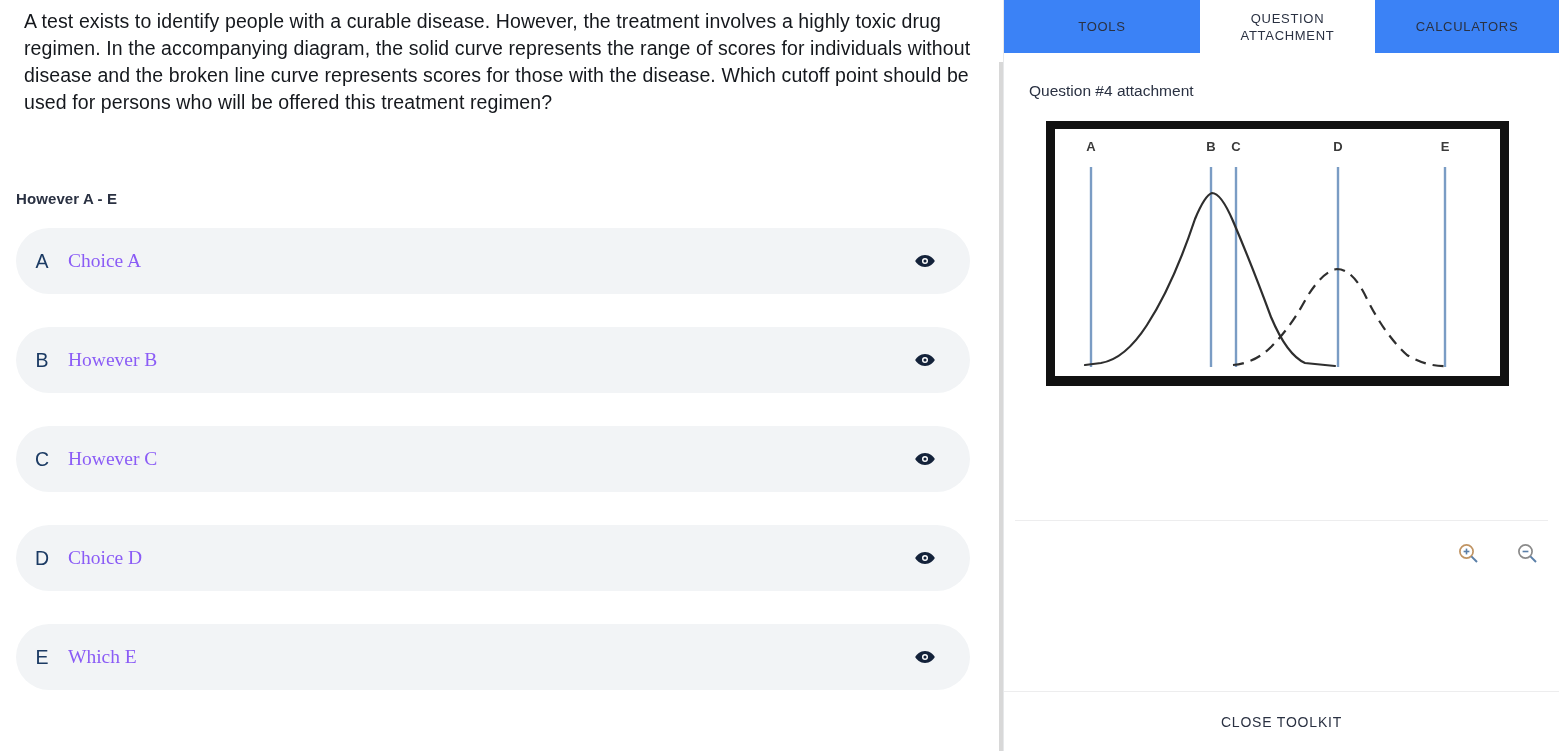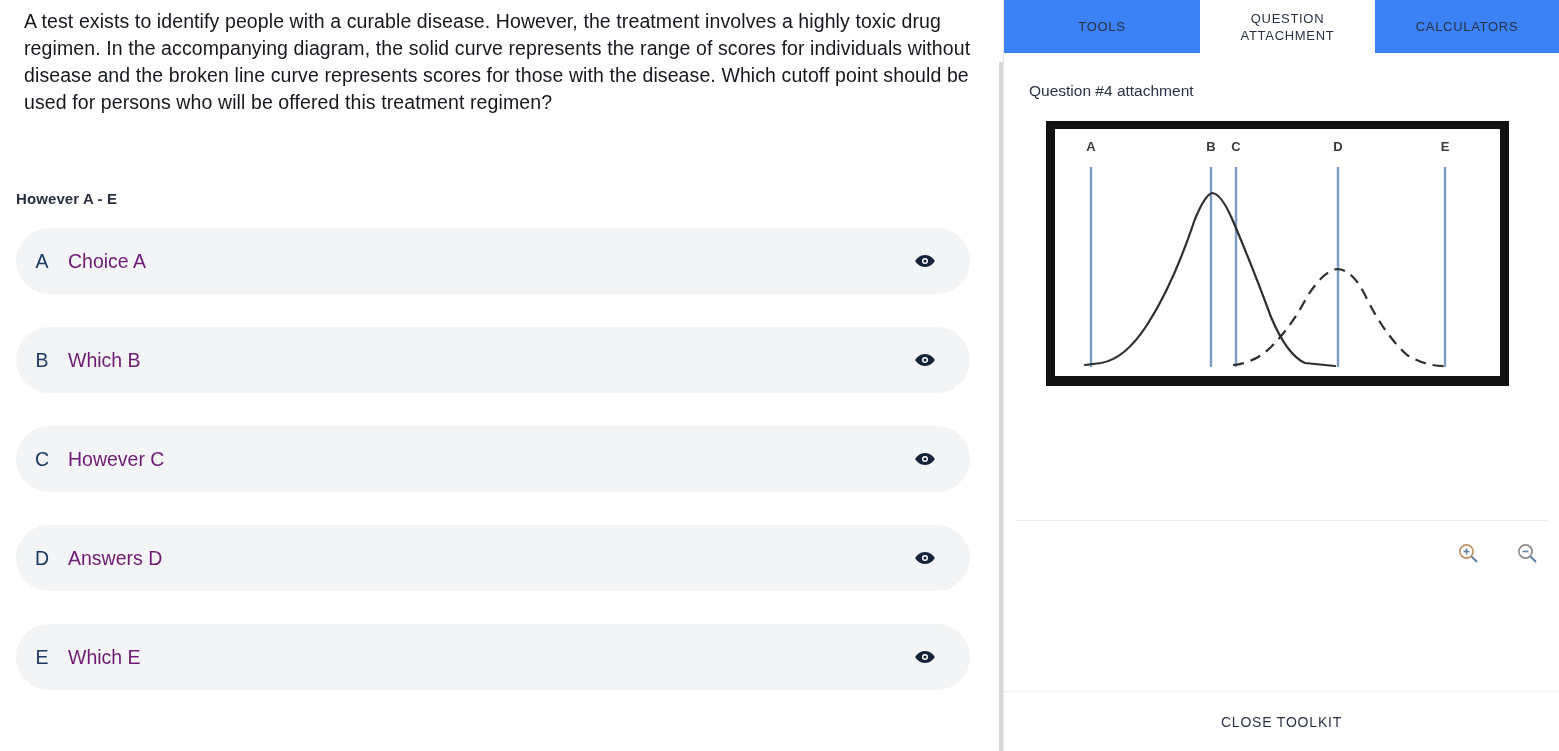--- a/index.html
+++ b/index.html
@@ -47,21 +47,22 @@
   }
   .choice-letter {
     width: 52px;
     text-align: center;
     font-size: 19.5px;
     color: #1b3a63;
     flex: 0 0 auto;
   }
   .choice-text {
     font-size: 19.5px;
-    color: #701a75;
+    color: #8b5cf6;
+    font-family: Liberation Serif, serif;
   }
   .eye-icon {
     position: absolute;
     right: 33px;
     top: 50%;
     transform: translateY(-50%);
     width: 24px; height: 24px;
     display: flex; align-items: center; justify-content: center;
     cursor: pointer;
   }
@@ -209,21 +210,21 @@
           <svg width="22" height="22" viewBox="0 0 24 24" aria-hidden="true">
             <path d="M12 5.5C6.8 5.5 2.7 9.2 1.3 12c1.4 2.8 5.5 6.5 10.7 6.5S21.3 14.8 22.7 12C21.3 9.2 17.2 5.5 12 5.5z" fill="#14223a"></path>
             <circle cx="12" cy="12" r="3.3" fill="#ffffff"></circle>
             <circle cx="12" cy="12" r="1.7" fill="#14223a"></circle>
           </svg>
         </span>
       </div>
 
       <div class="choice-row">
         <span class="choice-letter">B</span>
-        <span class="choice-text">Which B</span>
+        <span class="choice-text">However B</span>
         <span class="eye-icon">
           <svg width="22" height="22" viewBox="0 0 24 24" aria-hidden="true">
             <path d="M12 5.5C6.8 5.5 2.7 9.2 1.3 12c1.4 2.8 5.5 6.5 10.7 6.5S21.3 14.8 22.7 12C21.3 9.2 17.2 5.5 12 5.5z" fill="#14223a"></path>
             <circle cx="12" cy="12" r="3.3" fill="#ffffff"></circle>
             <circle cx="12" cy="12" r="1.7" fill="#14223a"></circle>
           </svg>
         </span>
       </div>
 
       <div class="choice-row">
@@ -233,21 +234,21 @@
           <svg width="22" height="22" viewBox="0 0 24 24" aria-hidden="true">
             <path d="M12 5.5C6.8 5.5 2.7 9.2 1.3 12c1.4 2.8 5.5 6.5 10.7 6.5S21.3 14.8 22.7 12C21.3 9.2 17.2 5.5 12 5.5z" fill="#14223a"></path>
             <circle cx="12" cy="12" r="3.3" fill="#ffffff"></circle>
             <circle cx="12" cy="12" r="1.7" fill="#14223a"></circle>
           </svg>
         </span>
       </div>
 
       <div class="choice-row">
         <span class="choice-letter">D</span>
-        <span class="choice-text">Answers D</span>
+        <span class="choice-text">Choice D</span>
         <span class="eye-icon">
           <svg width="22" height="22" viewBox="0 0 24 24" aria-hidden="true">
             <path d="M12 5.5C6.8 5.5 2.7 9.2 1.3 12c1.4 2.8 5.5 6.5 10.7 6.5S21.3 14.8 22.7 12C21.3 9.2 17.2 5.5 12 5.5z" fill="#14223a"></path>
             <circle cx="12" cy="12" r="3.3" fill="#ffffff"></circle>
             <circle cx="12" cy="12" r="1.7" fill="#14223a"></circle>
           </svg>
         </span>
       </div>
 
       <div class="choice-row">

